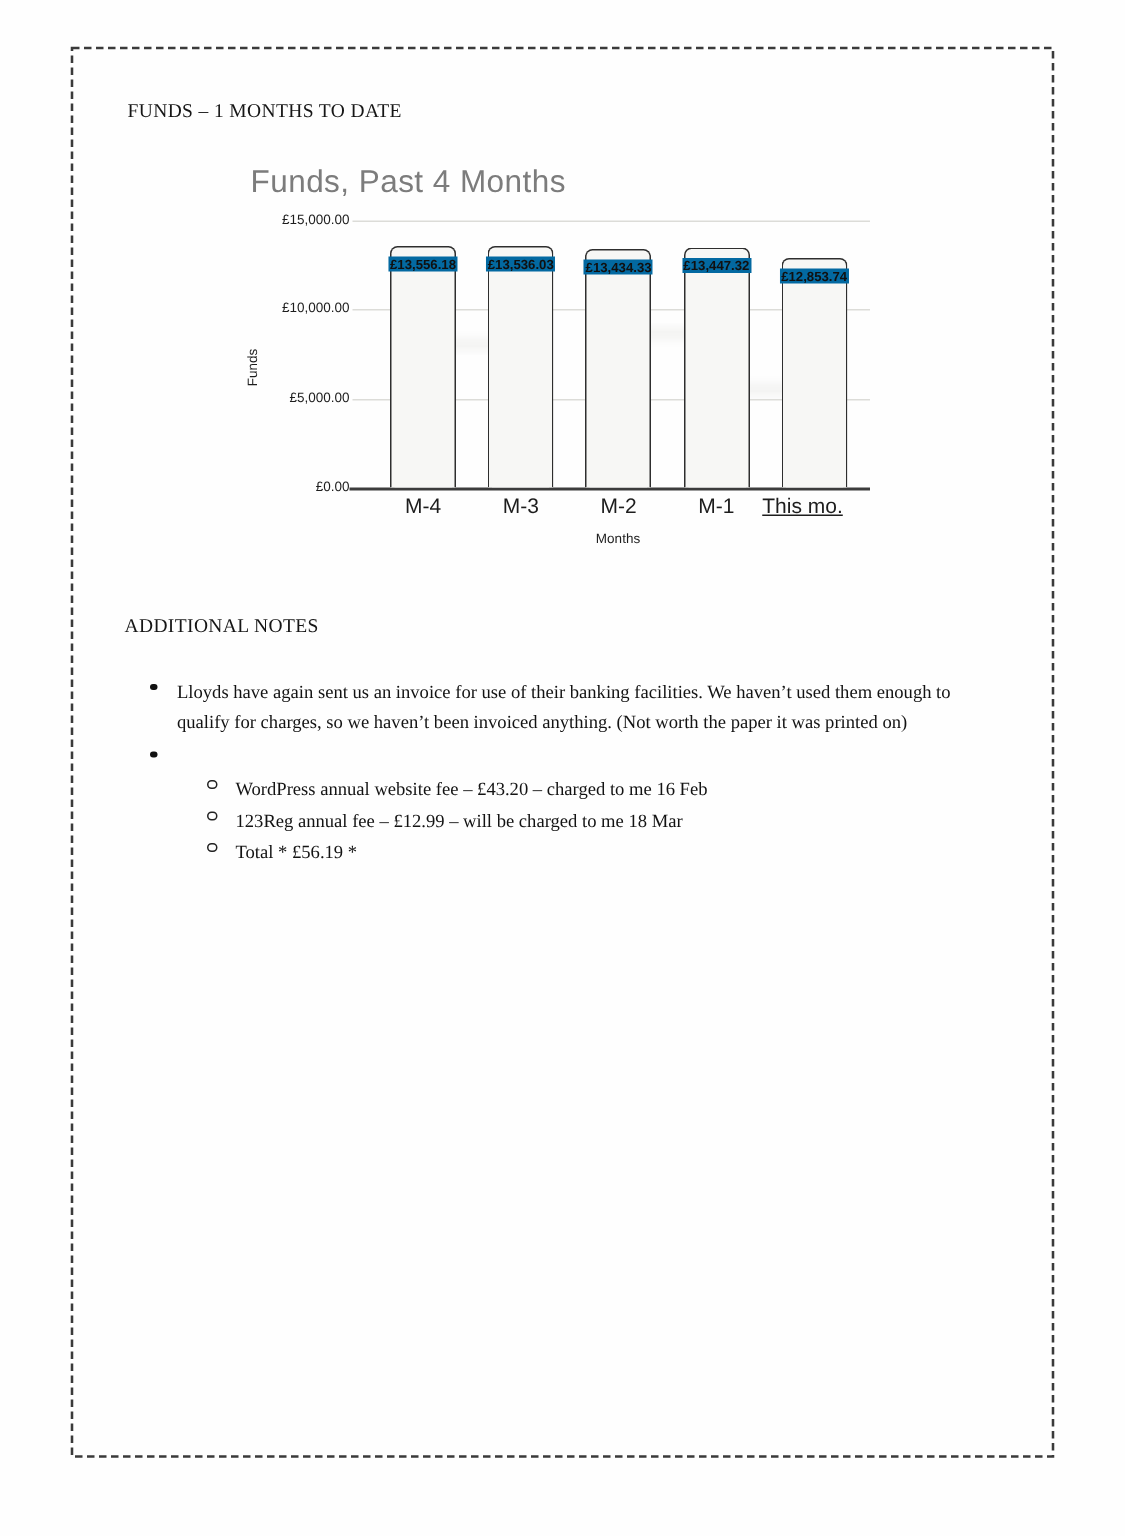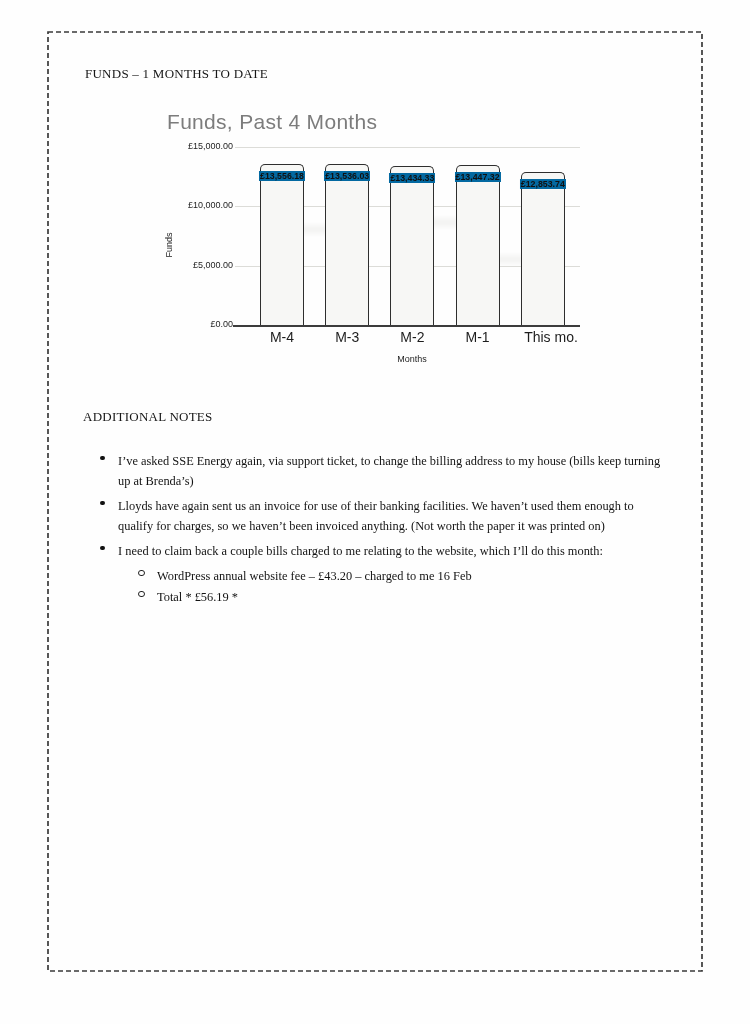--- a/index.html
+++ b/index.html
@@ -113,40 +113,39 @@
     <div class="barlabel" style="left: 347.2px; top: 171.372px;">£13,536.03</div>
     <div class="cat" style="left: 347.2px; top: 329px;">M-3</div>
     <div class="bar" style="left: 390.4px; top: 165.579px; width: 44px; height: 159.421px; background: rgb(247, 247, 245); border-color: rgb(46, 46, 46);"></div>
     <div class="barlabel" style="left: 412.4px; top: 172.579px;">£13,434.33</div>
     <div class="cat" style="left: 412.4px; top: 329px;">M-2</div>
     <div class="bar" style="left: 455.6px; top: 165.425px; width: 44px; height: 159.575px; background: rgb(247, 247, 245); border-color: rgb(46, 46, 46);"></div>
     <div class="barlabel" style="left: 477.6px; top: 172.425px;">£13,447.32</div>
     <div class="cat" style="left: 477.6px; top: 329px;">M-1</div>
     <div class="bar" style="left: 520.8px; top: 172.469px; width: 44px; height: 152.531px; background: rgb(247, 247, 245); border-color: rgb(46, 46, 46);"></div>
     <div class="barlabel" style="left: 542.8px; top: 179.469px;">£12,853.74</div>
-    <div class="cat" style="left: 551px; top: 329px;">This mo.</div>
+    <div class="cat" style="left: 535px; top: 329px; text-decoration: underline;">This mo.</div>
   </div>
 
 <div class="notes-heading">ADDITIONAL NOTES</div>
 <div class="notes">
     <div class="note-item">
       <span class="bullet"></span>
-      <span class="note-text">I’ve asked SSE Energy again, via support ticket, to change the billing address to my house (bills keep turning up at Brenda’s)</span>
-    </div>
-    <div class="note-item">
-      <span class="bullet"></span>
       <span class="note-text">Lloyds have again sent us an invoice for use of their banking facilities. We haven’t used them enough to qualify for charges, so we haven’t been invoiced anything. (Not worth the paper it was printed on)</span>
     </div>
     <div class="note-item">
       <span class="bullet"></span>
-      <span class="note-text">I need to claim back a couple bills charged to me relating to the website, which I’ll do this month:</span>
     </div>
     <div class="sub-list">
       <div class="sub-item">
         <span class="sub-bullet"></span>
         <span class="note-text">WordPress annual website fee – £43.20 – charged to me 16 Feb</span>
+      </div>
+      <div class="sub-item">
+        <span class="sub-bullet"></span>
+        <span class="note-text">123Reg annual fee – £12.99 – will be charged to me 18 Mar</span>
       </div>
       <div class="sub-item">
         <span class="sub-bullet"></span>
         <span class="note-text">Total * £56.19 *</span>
       </div>
     </div>
   </div>
 
 </body></html>

